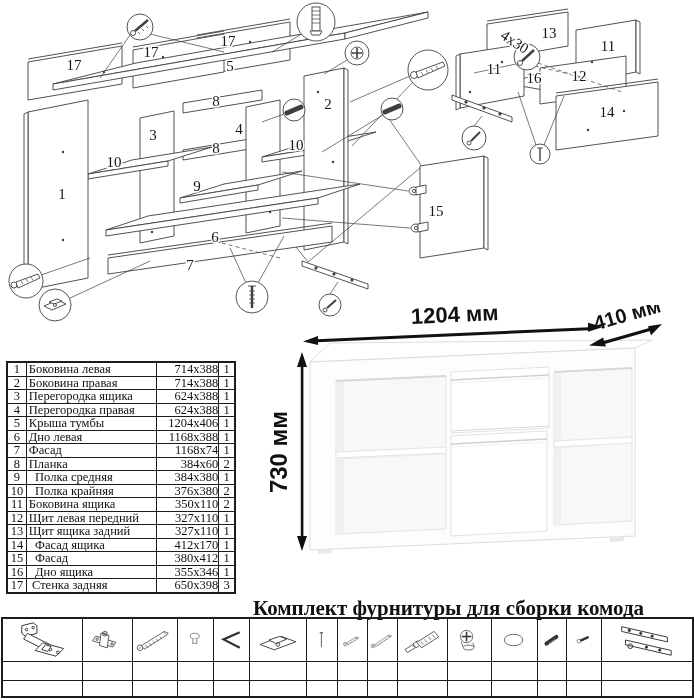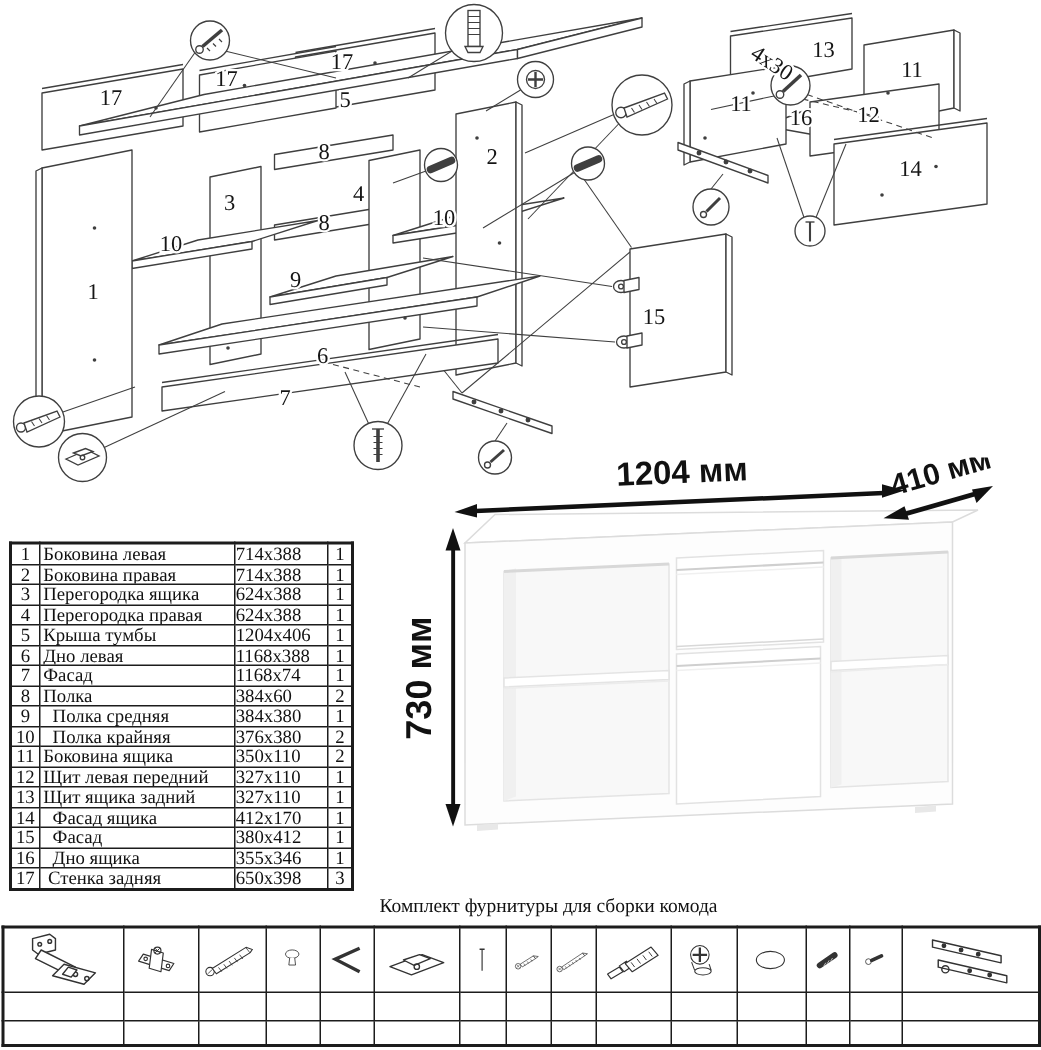--- a/index.html
+++ b/index.html
@@ -7,24 +7,24 @@
          font-family:"Liberation Serif",serif;color:#111;}
   .sheet svg{position:absolute;}
   svg text{font-family:"Liberation Serif",serif;}
   .part-num{font-size:15px;fill:#151515;text-anchor:middle;paint-order:stroke;stroke:#ffffff;stroke-width:3px;}
   .dim-label{font-family:"Liberation Sans",sans-serif;font-weight:bold;fill:#111;text-anchor:middle;}
 
   table.parts{position:absolute;left:6px;top:361px;width:230px;border-collapse:collapse;
               table-layout:fixed;border:2px solid #1c1c1c;font-size:12.5px;line-height:1;}
   table.parts td{border:1px solid #1c1c1c;height:12px;padding:0 2px;white-space:nowrap;overflow:hidden;}
   table.parts td.c-num{text-align:center;padding:0;}
-  table.parts td.c-size{text-align:left;padding:0;}
+  table.parts td.c-size{text-align:right;padding:0;}
   table.parts td.c-qty{text-align:center;padding:0;}
 
-  .hw-title{position:absolute;left:253px;top:596px;font-size:13px;white-space:nowrap;}
+  .hw-title{position:absolute;left:253px;top:596px;font-size:21px;white-space:nowrap;font-weight:bold;}
 
   table.hw{position:absolute;left:1px;top:617px;width:691px;border-collapse:collapse;
            table-layout:fixed;border:2px solid #1c1c1c;text-align:center;}
   table.hw td{border:1px solid #1c1c1c;padding:0;overflow:hidden;vertical-align:middle;}
   tr.hw-icons td{height:42px;}
   tr.hw-icons svg{display:block;margin:0 auto;width:96%;height:40px;position:static;}
   tr.hw-names td{height:18px;font-size:7.5px;line-height:1.1;padding:0 1px;white-space:normal;}
   tr.hw-qty td{height:15px;font-size:13.5px;}
 </style>
 </head>
@@ -346,21 +346,21 @@
           <td class="c-qty">1</td>
         </tr>
         <tr>
           <td class="c-num">7</td>
           <td class="c-name">Фасад</td>
           <td class="c-size">1168x74</td>
           <td class="c-qty">1</td>
         </tr>
         <tr>
           <td class="c-num">8</td>
-          <td class="c-name">Полка</td>
+          <td class="c-name">Планка</td>
           <td class="c-size">384x60</td>
           <td class="c-qty">2</td>
         </tr>
         <tr>
           <td class="c-num">9</td>
           <td class="c-name">&nbsp;&nbsp;Полка средняя</td>
           <td class="c-size">384x380</td>
           <td class="c-qty">1</td>
         </tr>
         <tr>

